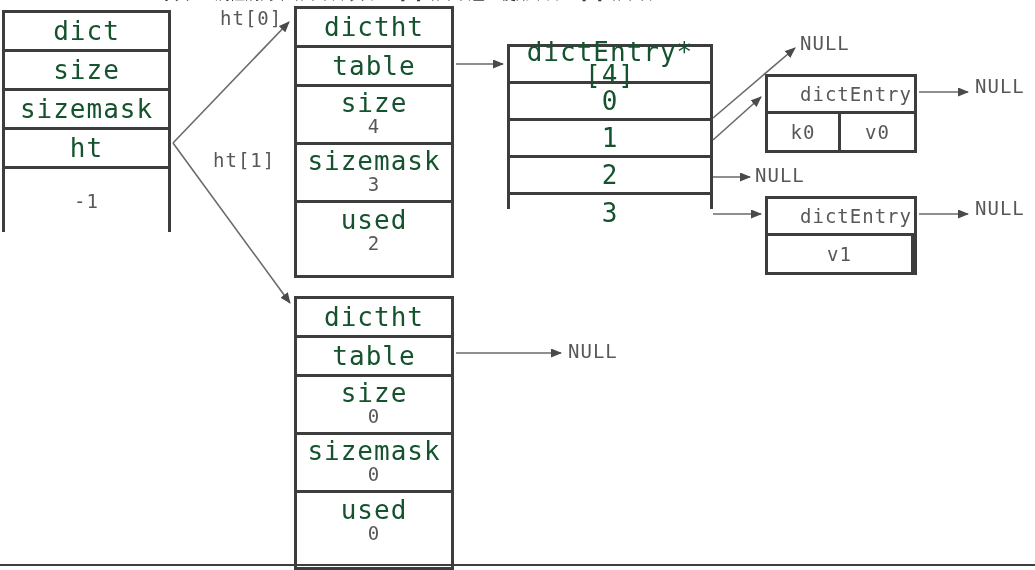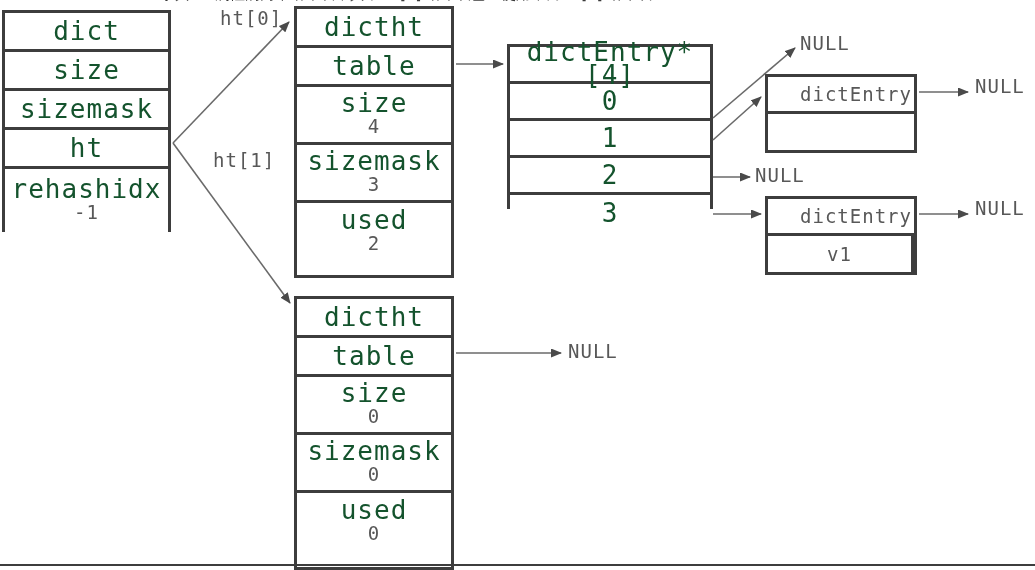--- a/index.html
+++ b/index.html
@@ -163,21 +163,20 @@
     <div class="srow">
       <span class="lab">size</span>
     </div>
     <div class="srow">
       <span class="lab">sizemask</span>
     </div>
     <div class="srow">
       <span class="lab">ht</span>
     </div>
     <div class="srow tall">
-      <span class="lab">rehashidx</span>
       <span class="val">-1</span>
     </div>
   </div>
 
   <div class="sbox" id="dictht0-box">
     <div class="srow">
       <span class="lab">dictht</span>
     </div>
     <div class="srow">
       <span class="lab">table</span>
@@ -230,20 +229,24 @@
     <div class="srow">
       <span class="lab">2</span>
     </div>
     <div class="srow">
       <span class="lab">3</span>
     </div>
   </div>
 
   <div class="entry-box" id="entry0-box">
     <div class="entry-head">dictEntry</div>
+    <div class="entry-kv">
+      <div>k0</div>
+      <div>v0</div>
+    </div>
   </div>
 
   <div class="entry-box" id="entry1-box">
     <div class="entry-head">dictEntry</div>
     <div class="entry-kv">
       <div>v1</div>
     </div>
   </div>
 
   <div class="tlabel" id="lab-ht0">ht[0]</div>

